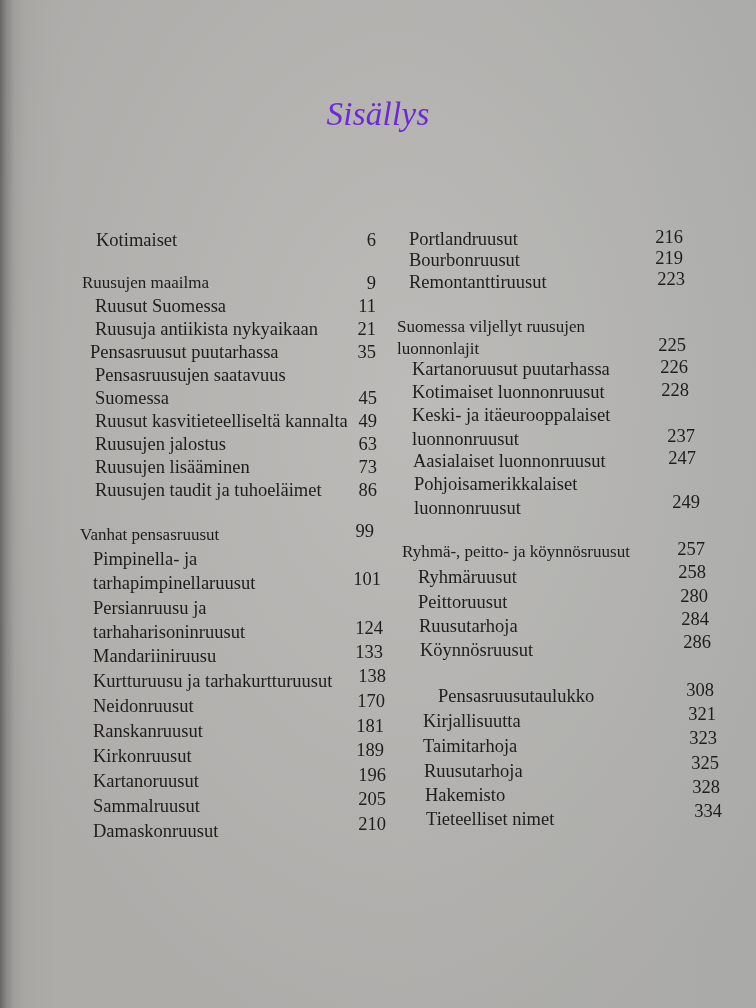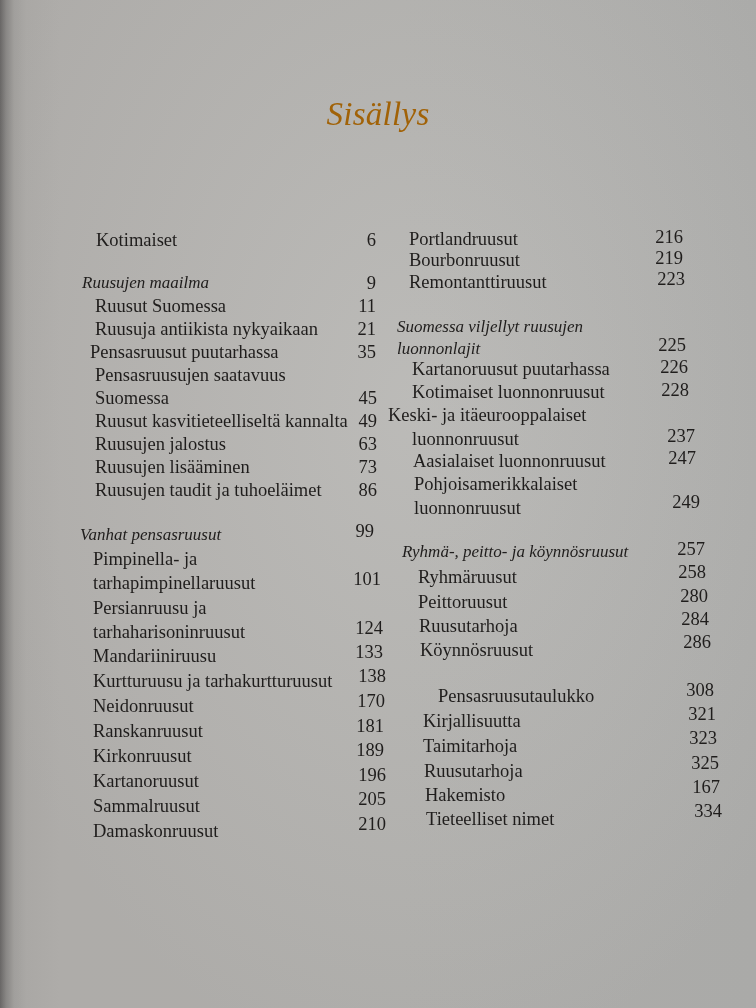--- a/index.html
+++ b/index.html
@@ -9,27 +9,27 @@
       font-family: "Liberation Serif", "DejaVu Serif", serif;
       color: #1f1d1c;
     }
     .page-shade {
       position: absolute; left: 0; top: 0; width: 756px; height: 1008px;
       background: radial-gradient(ellipse at 55% 40%, rgba(255,255,255,0.08), rgba(0,0,0,0.05) 80%);
       pointer-events: none;
     }
     .title {
       position: absolute; left: 0; width: 756px; top: 96px; text-align: center;
-      font-style: italic; font-size: 33px; letter-spacing: 0.3px; color: #a16207;
+      font-style: italic; font-size: 33px; letter-spacing: 0.3px; color: #6d28d9;
     }
     .entry {
       position: absolute; font-size: 18.5px; line-height: 22px; white-space: nowrap;
       color: #1f1d1c;
     }
-    .entry.section { font-style: italic; font-size: 17px; }
+    .entry.section { font-size: 17px; }
     .num {
       position: absolute; font-size: 18.5px; line-height: 22px; white-space: nowrap; text-align: right; width: 40px;
       color: #1f1d1c;
     }
   </style>
 </head>
 <body>
 
 <div class="page-shade"></div>
 
@@ -116,21 +116,21 @@
   <div class="entry section" style="left:397px;top:316px">Suomessa viljellyt ruusujen</div>
   <div class="entry section" style="left:397px;top:338px">luonnonlajit</div>
   <div class="num" style="left:646px;top:334px">225</div>
 
   <div class="entry" style="left:412px;top:358px">Kartanoruusut puutarhassa</div>
   <div class="num" style="left:648px;top:356px">226</div>
 
   <div class="entry" style="left:412px;top:381px">Kotimaiset luonnonruusut</div>
   <div class="num" style="left:649px;top:379px">228</div>
 
-  <div class="entry" style="left:388px;top:404px">Keski- ja itäeurooppalaiset</div>
+  <div class="entry" style="left:412px;top:404px">Keski- ja itäeurooppalaiset</div>
   <div class="entry" style="left:412px;top:428px">luonnonruusut</div>
   <div class="num" style="left:655px;top:425px">237</div>
 
   <div class="entry" style="left:413px;top:450px">Aasialaiset luonnonruusut</div>
   <div class="num" style="left:656px;top:447px">247</div>
 
   <div class="entry" style="left:414px;top:473px">Pohjoisamerikkalaiset</div>
   <div class="entry" style="left:414px;top:497px">luonnonruusut</div>
   <div class="num" style="left:660px;top:491px">249</div>
 
@@ -155,17 +155,17 @@
   <div class="entry" style="left:423px;top:710px">Kirjallisuutta</div>
   <div class="num" style="left:676px;top:703px">321</div>
 
   <div class="entry" style="left:423px;top:735px">Taimitarhoja</div>
   <div class="num" style="left:677px;top:727px">323</div>
 
   <div class="entry" style="left:424px;top:760px">Ruusutarhoja</div>
   <div class="num" style="left:679px;top:752px">325</div>
 
   <div class="entry" style="left:425px;top:784px">Hakemisto</div>
-  <div class="num" style="left:680px;top:776px">167</div>
+  <div class="num" style="left:680px;top:776px">328</div>
 
   <div class="entry" style="left:426px;top:808px">Tieteelliset nimet</div>
   <div class="num" style="left:682px;top:800px">334</div>
 </div>
 
 </body></html>

